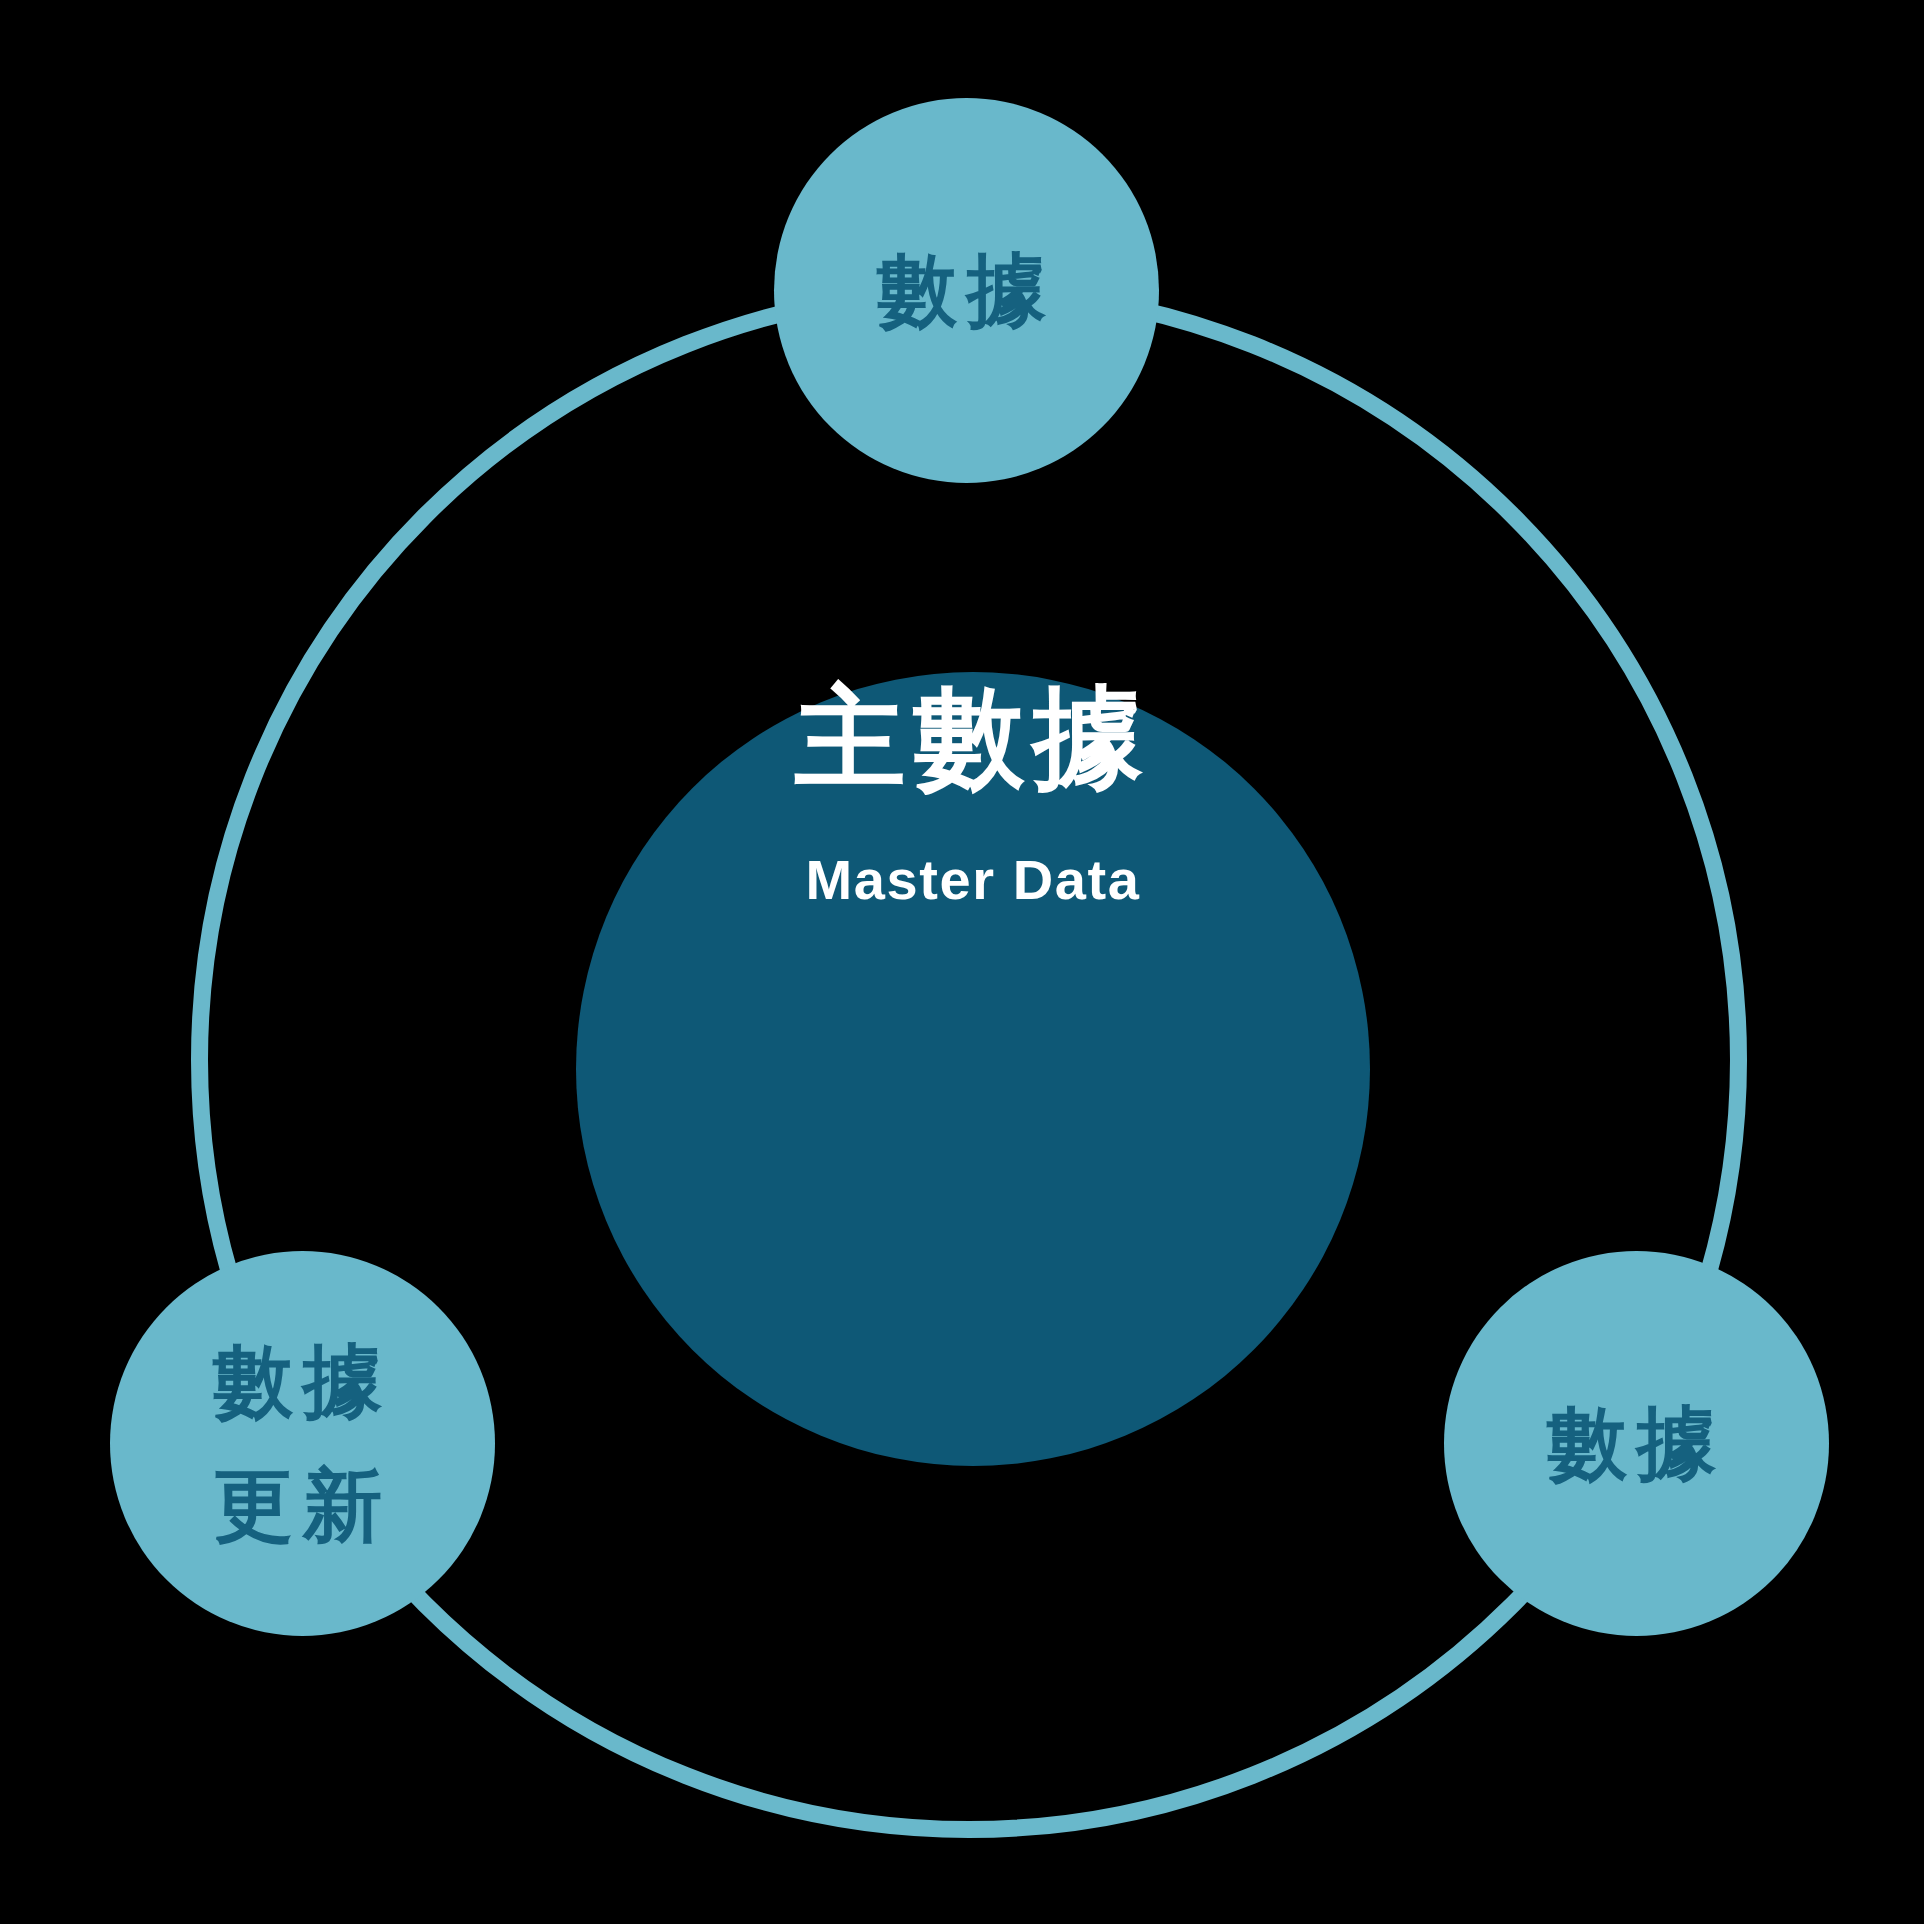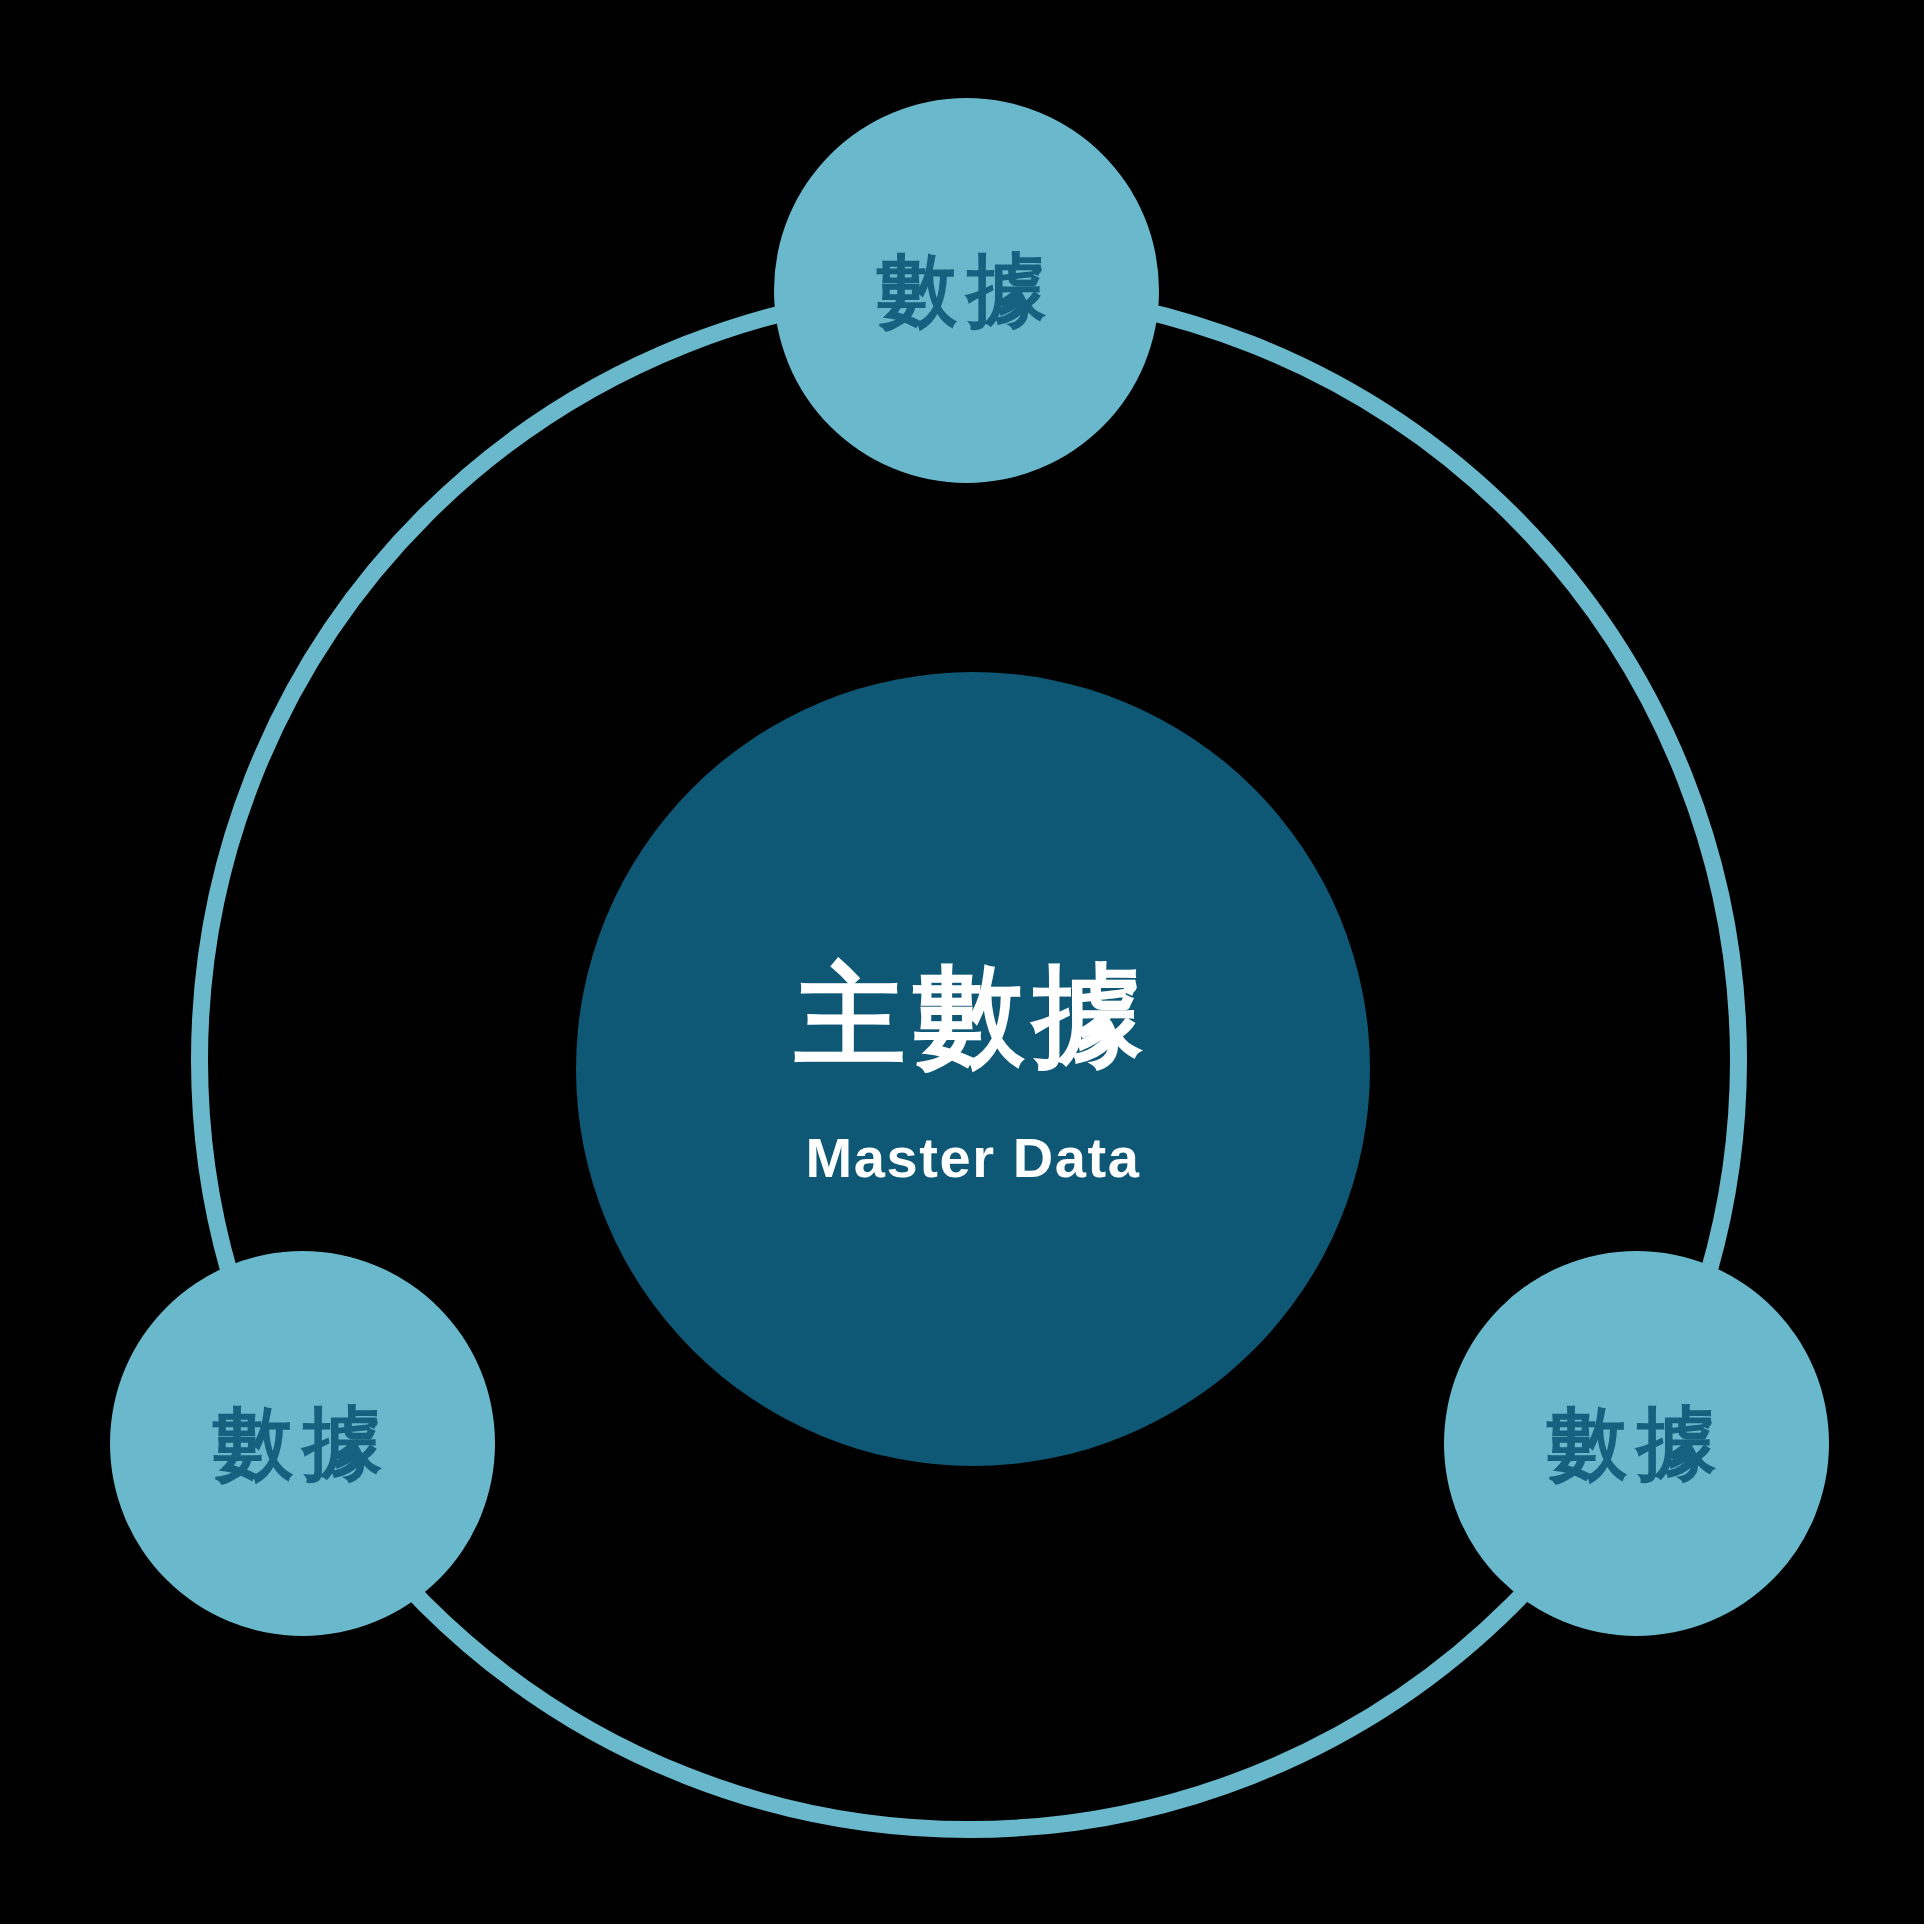--- a/index.html
+++ b/index.html
@@ -49,21 +49,21 @@
   .node span{display:block;}
 
   
   .center-node{
     position:absolute;
     left:576px;top:672px;
     width:794px;height:794px;
     border-radius:50%;
     background:var(--dark-teal);
     display:flex;flex-direction:column;
-    align-items:center;justify-content:center;
+    align-items:center;justify-content:flex-start;
     color:var(--center-text);
   }
   .center-zh{
     font-size:111px;
     font-weight:bold;
     letter-spacing:8px;
     line-height:1.2;
   }
   .center-en{
     font-size:56px;
@@ -84,20 +84,21 @@
     <span class="center-zh">主數據</span>
     <span class="center-en">Master Data</span>
   </div>
 
   <div class="node node-top">
     <span>數據</span>
   </div>
 
   <div class="node node-bl">
     <span>數據</span>
+    <span>更新</span>
   </div>
 
   <div class="node node-br">
     <span>數據</span>
   </div>
 
 </div>
 
 
 </body></html>

